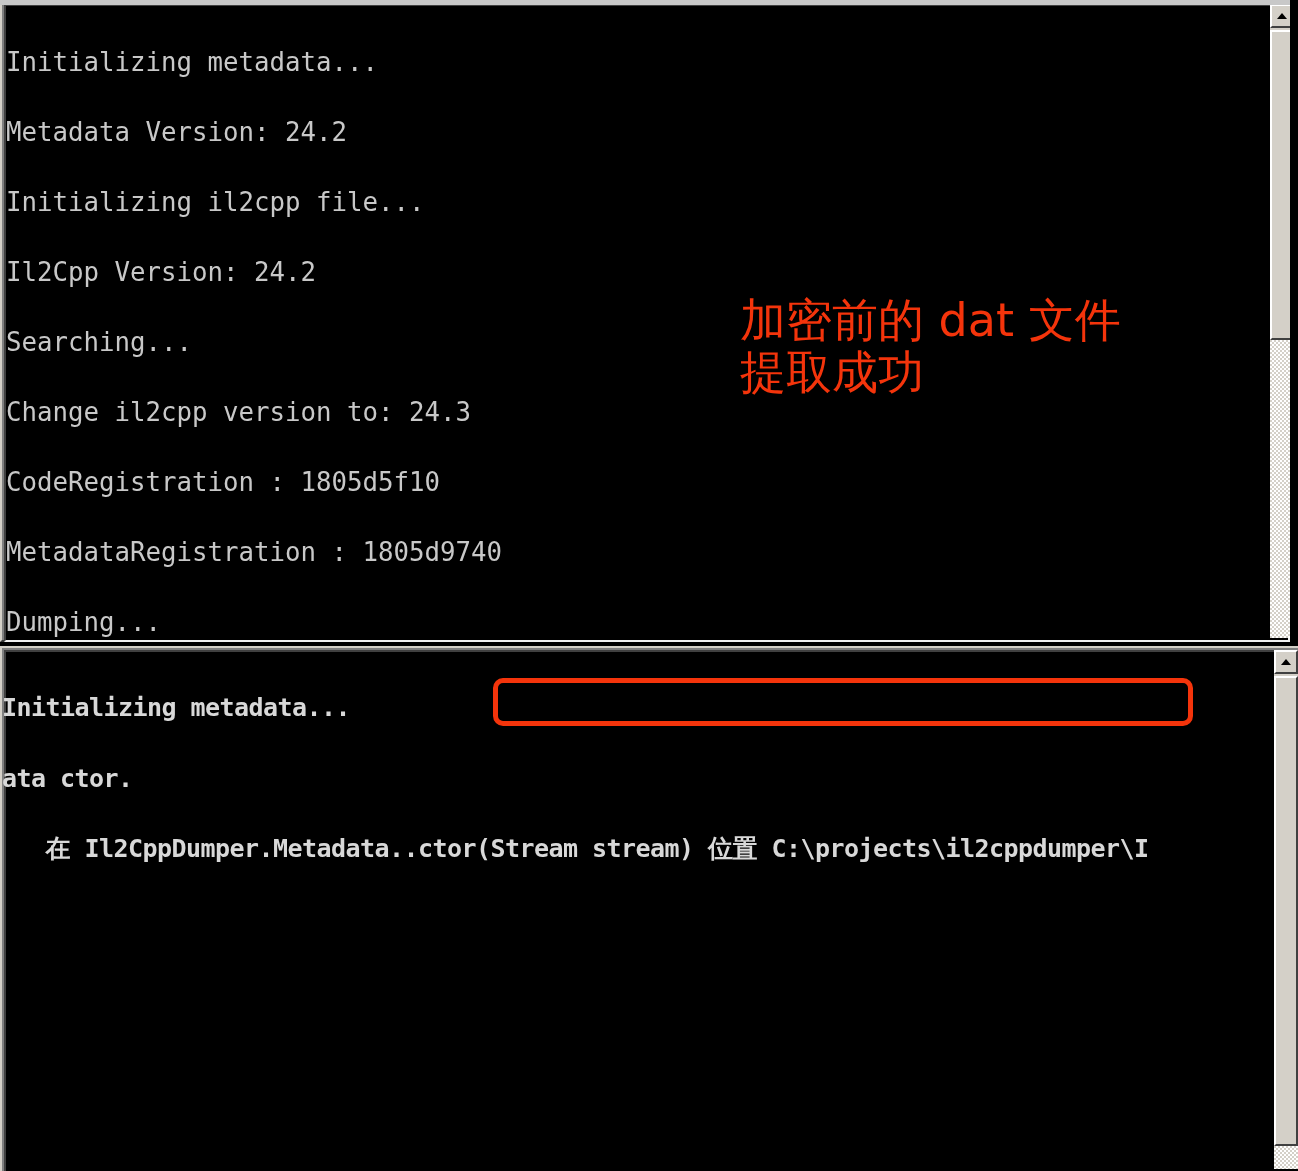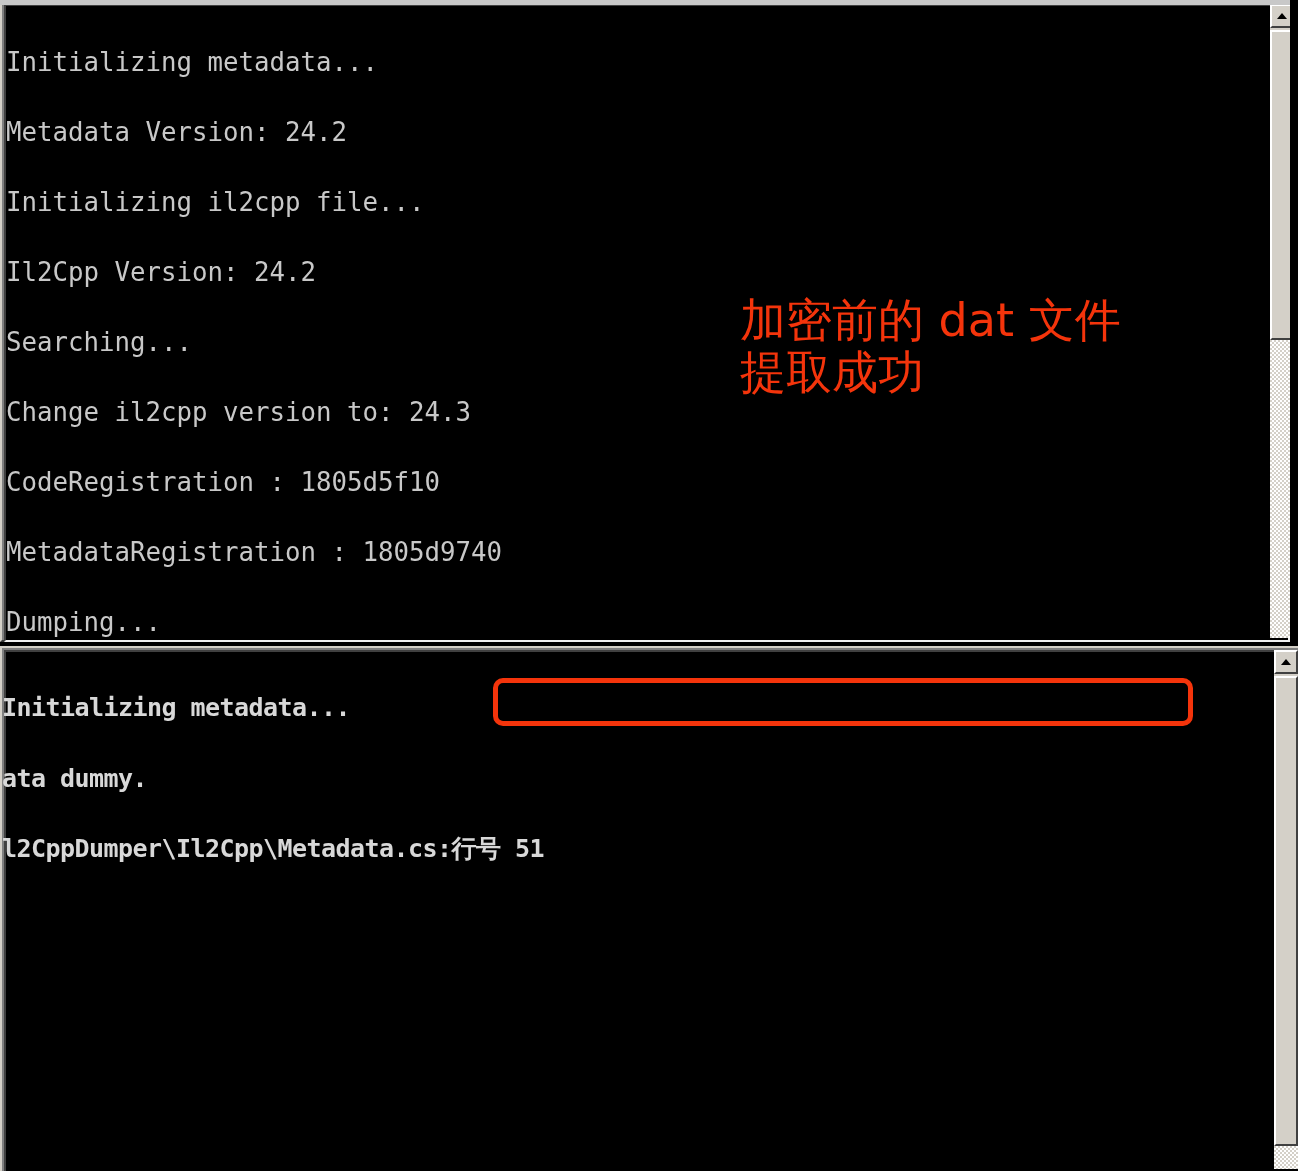--- a/index.html
+++ b/index.html
@@ -274,22 +274,22 @@
 <div id="top-edge"></div>
 <div id="top-edge-right"></div>
 
 <div class="console-window" id="console-two">
   <div class="frame-outer">
     <div class="frame-inner"></div>
   </div>
 
   <div class="console-text">
     <div class="line">Initializing metadata...</div>
-    <div class="line">ata dummy.</div>
-    <div class="line">l2CppDumper\Il2Cpp\Metadata.cs:行号 51</div>
+    <div class="line">ata ctor.</div>
+    <div class="line">   在 Il2CppDumper.Metadata..ctor(Stream stream) 位置 C:\projects\il2cppdumper\I</div>
     
     
     
     
   </div>
 
   <div class="scrollbar" id="sb-two">
     <div class="sb-btn top">
       <span class="sb-arrow-up"></span>
     </div>

